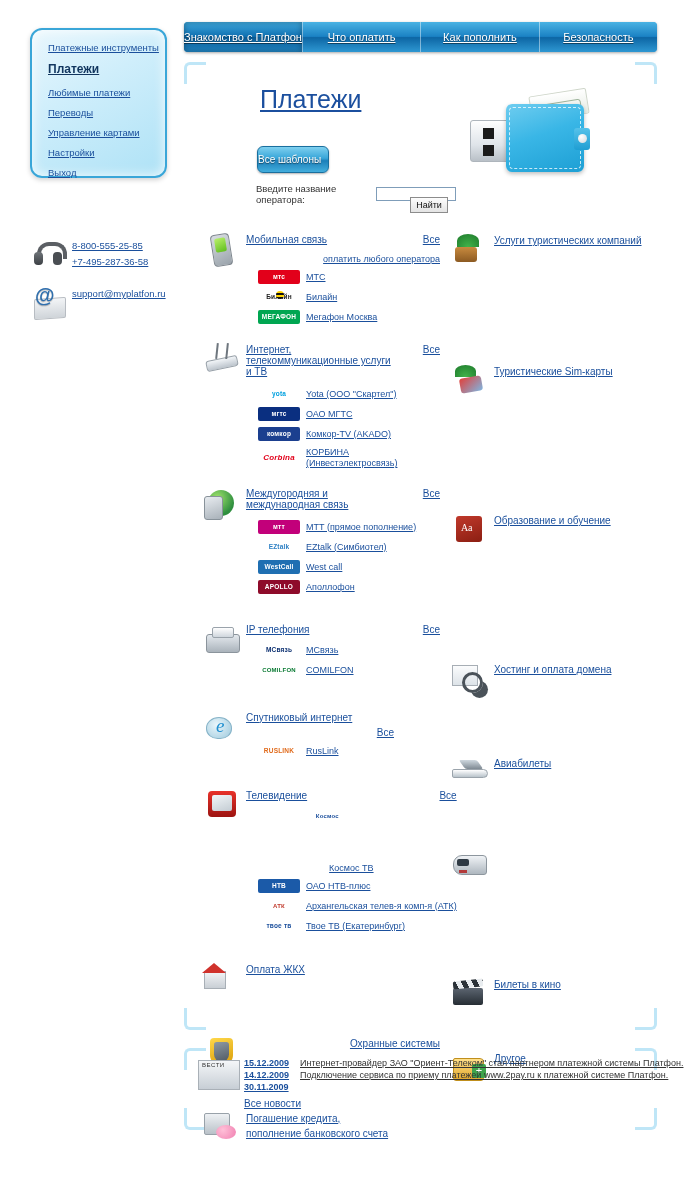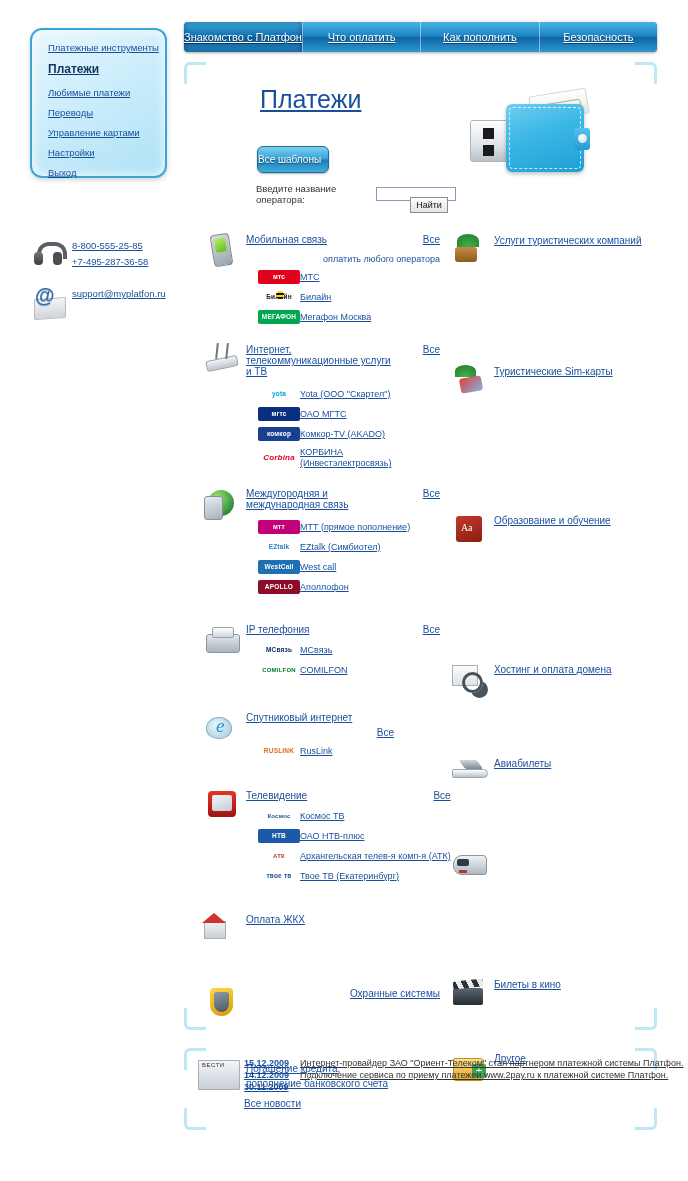--- a/index.html
+++ b/index.html
@@ -161,23 +161,23 @@
   
   .col-left  { position:absolute; left:200px; top:232px; width:240px; }
   .col-right { position:absolute; left:448px; top:232px; width:230px; }
 
   .svc { position:relative; display:flex; }
   .svc-ico { flex:0 0 46px; height:36px; position:relative; }
   .svc-main { flex:1 1 auto; padding-top:2px; }
   .svc-head { display:flex; flex-wrap:wrap; align-items:baseline; }
   .svc-title { font-size:10px; color:#1a4f9c; text-decoration:underline; max-width:150px; }
   .svc-all { font-size:10px; color:#1a4f9c; text-decoration:underline; margin-left:auto; padding-left:8px; }
-  .svc-note { font-size:9px; color:#1a4f9c; margin-top:9px; text-align:right; }
+  .svc-note { font-size:9px; color:#1a4f9c; text-decoration:underline; margin-top:9px; text-align:right; }
   .sub { display:flex; align-items:center; margin-top:6px; }
-  .sub-logo { flex:0 0 54px; height:14px; position:relative; }
+  .sub-logo { flex:0 0 54px; height:14px; position:relative; margin-right:6px; }
   .sub-name { font-size:9px; color:#1a4f9c; text-decoration:underline; }
   .svc-title-plain { font-size:10px; color:#1a4f9c; text-decoration:underline; }
 
   
   .logo-chip{
     position:absolute; right:0; top:0; height:14px; min-width:42px; border-radius:2px;
     font-size:6.5px; color:#fff; line-height:14px; text-align:center; font-weight:bold;
     letter-spacing:.2px; overflow:hidden; white-space:nowrap;
   }
   .lg-mts     { background:#e2001a; }
@@ -521,21 +521,21 @@
     </div>
   </div>
 
   <div class="svc" style="margin-bottom:28px;">
     <div class="svc-ico i-tv"></div>
     <div class="svc-main">
       <div class="svc-head">
         <span class="svc-title">Телевидение</span>
         <span class="svc-all">Все</span>
       </div>
-      <div class="sub" style="margin-top:8px;">
+      <div class="sub" style="margin-top:8px;flex-direction:column;">
         <div class="sub-logo">
             <span class="logo-chip lg-kosmos">Космос</span>
           </div>
         <span class="sub-name">Космос ТВ</span>
       </div>
       <div class="sub">
         <div class="sub-logo">
             <span class="logo-chip lg-ntv">НТВ</span>
           </div>
         <span class="sub-name">ОАО НТВ-плюс</span>

